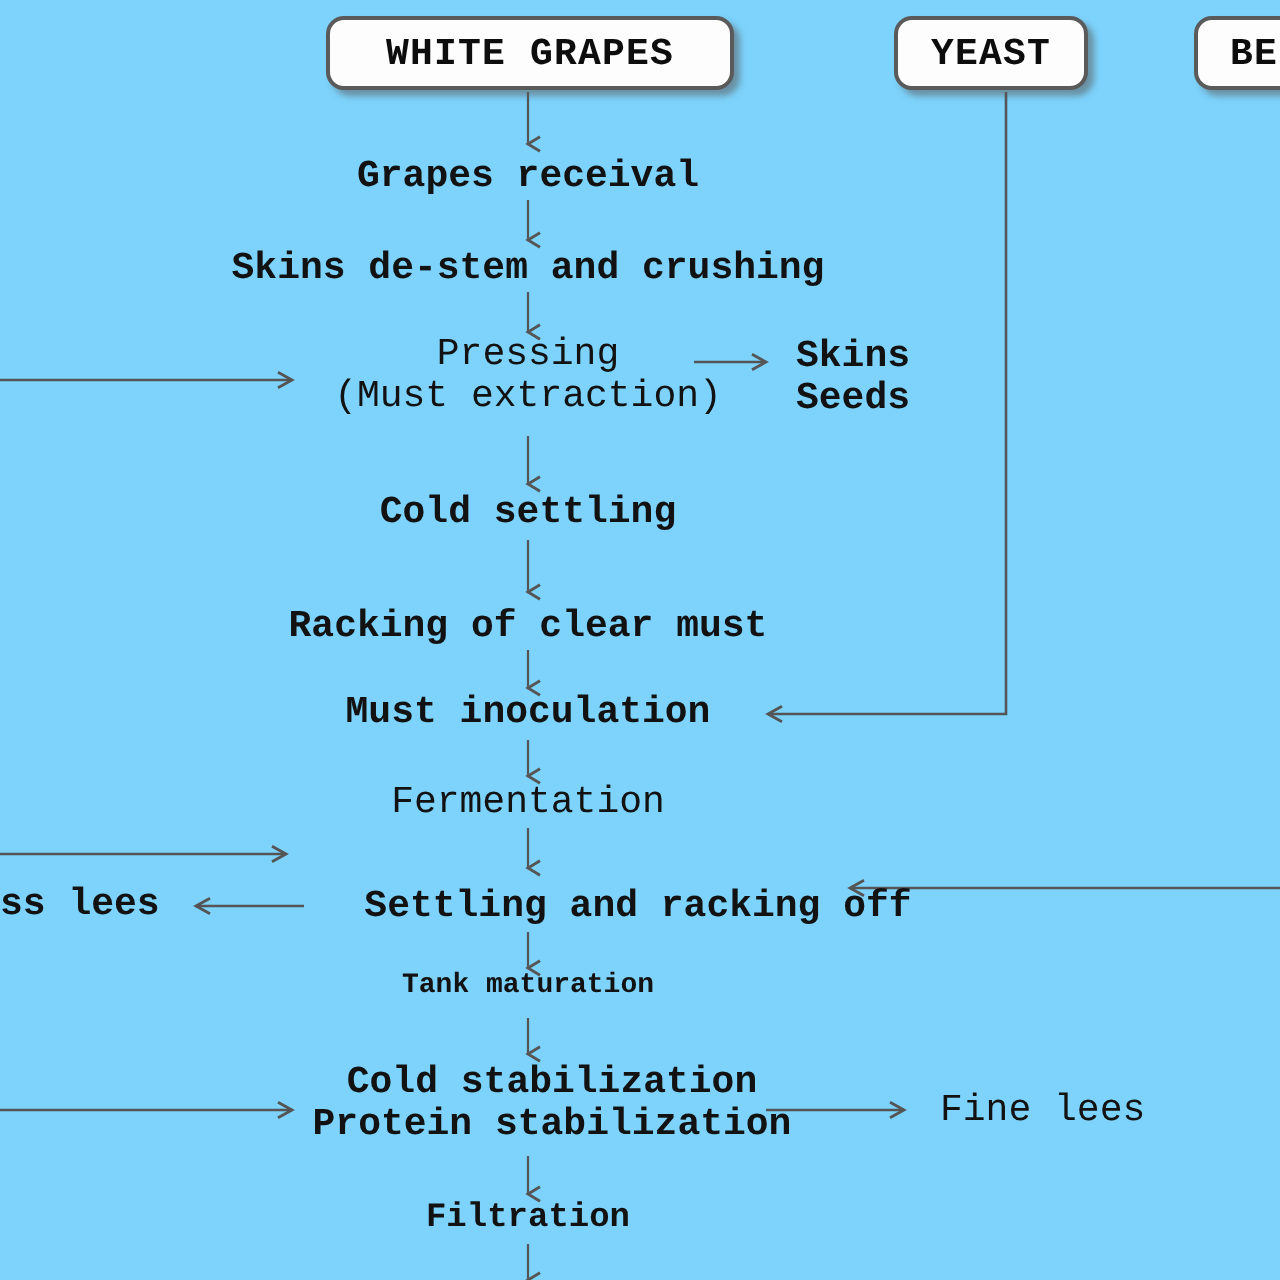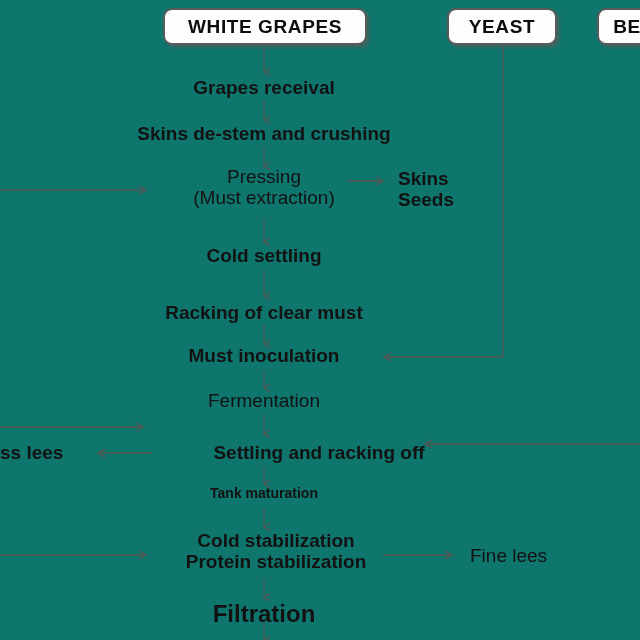--- a/index.html
+++ b/index.html
@@ -4,23 +4,23 @@
 <style>
   html, body {
     margin: 0;
     padding: 0;
     background: #ffffff;
   }
   #canvas {
     position: relative;
     width: 640px;
     height: 640px;
-    background: #0f766e;
+    background: #7dd3fc;
     overflow: hidden;
-    font-family: Liberation Sans, sans-serif;
+    font-family: Liberation Mono, monospace;
     color: #111111;
   }
 
   
   .term-box {
     position: absolute;
     box-sizing: border-box;
     border: 2px solid #5a5a5a;
     border-radius: 9px;
     background: #fdfdfd;
@@ -106,21 +106,21 @@
         <line x1="0" y1="555" x2="146" y2="555" fill="none" stroke="#555555" stroke-width="1.3" marker-end="url(#ahead-right)"></line>
         <line x1="640" y1="444" x2="425" y2="444" fill="none" stroke="#555555" stroke-width="1.3" marker-end="url(#ahead-left)"></line>
         <polyline points="503,46 503,357 384,357" fill="none" stroke="#555555" stroke-width="1.3" marker-end="url(#ahead-left)"></polyline>
       </g>
   </svg>
 
   <div class="term-box" style="left:163px;top:8px;width:204px;height:37px;">
     <span class="term-label">WHITE GRAPES</span>
   </div>
 
-  <div class="term-box" style="left:447px;top:8px;width:110px;height:37px;">
+  <div class="term-box" style="left:447px;top:8px;width:97px;height:37px;">
     <span class="term-label">YEAST</span>
   </div>
 
   <div class="term-box" style="left:597px;top:8px;width:60px;height:37px;">
     <span class="term-label">BE</span>
   </div>
 
   <div class="step bold" style="left:0;top:78px;width:528px;font-size:19px;">
     <span>Grapes receival</span>
   </div>
@@ -156,21 +156,21 @@
 
   <div class="step bold" style="left:0;top:486px;width:528px;font-size:14px;">
     <span>Tank maturation</span>
   </div>
 
   <div class="step bold" style="left:0;top:531px;width:552px;font-size:19px;">
     <div>Cold stabilization</div>
     <div>Protein stabilization</div>
   </div>
 
-  <div class="step bold" style="left:0;top:601px;width:528px;font-size:24px;">
+  <div class="step bold" style="left:0;top:601px;width:528px;font-size:17px;">
     <span>Filtration</span>
   </div>
 
   <div class="side-label" style="left:398px;top:168px;font-size:19px;">
     <div>Skins</div>
     <div>Seeds</div>
   </div>
 
   <div class="side-label" style="left:0;top:442px;font-size:19px;">
     <div>ss lees</div>

